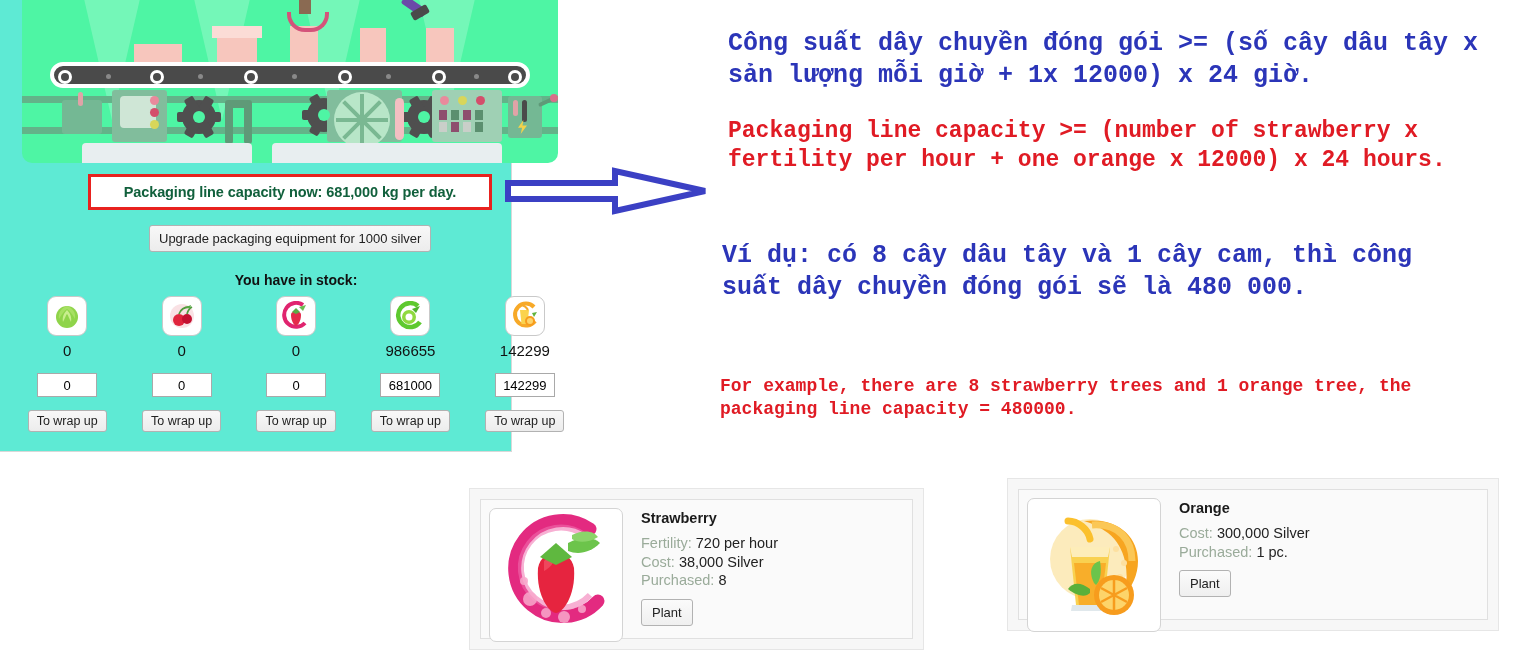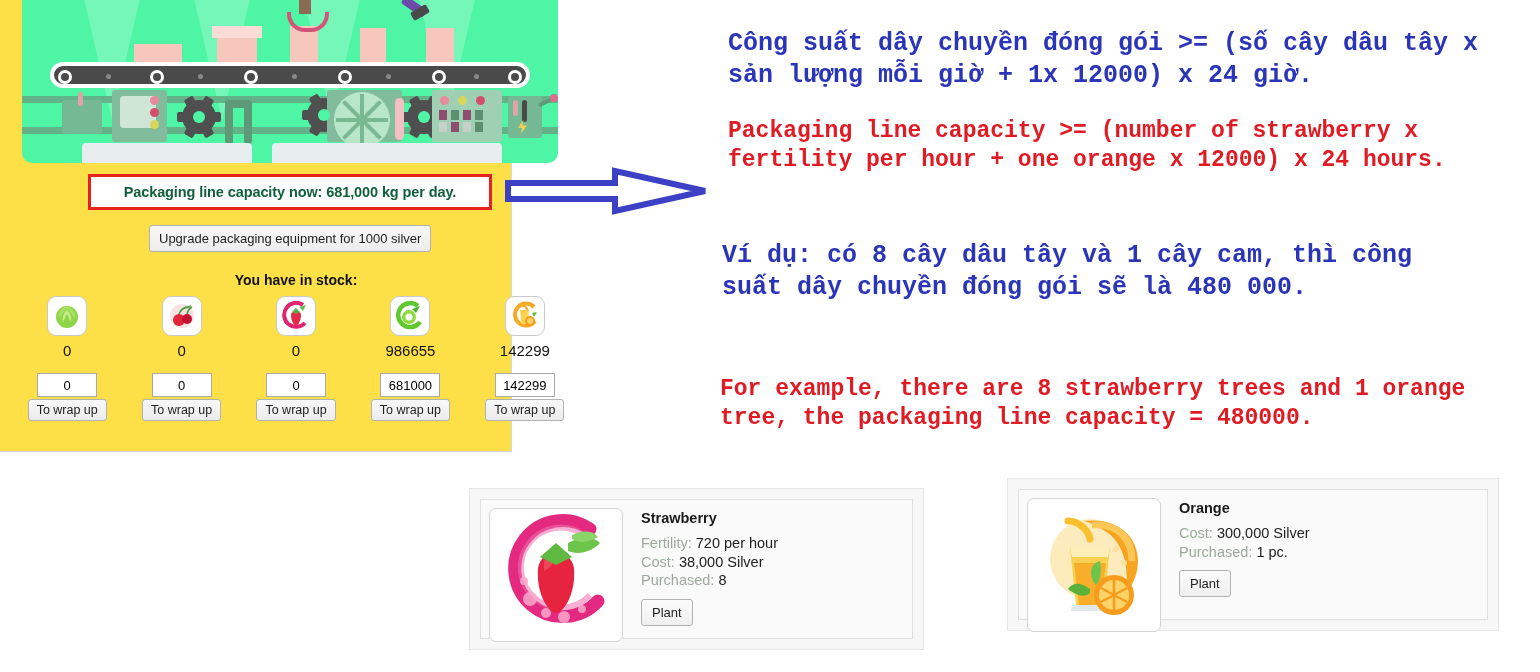--- a/index.html
+++ b/index.html
@@ -13,21 +13,21 @@
     height: 672px;
     overflow: hidden;
     background: #ffffff;
   }
 
   
   .game-panel {
     position: absolute;
     left: 0; top: 0;
     width: 512px; height: 452px;
-    background: #fde047;
+    background: #5eead4;
     border-right: 1px solid #d8d8d8;
     border-bottom: 1px solid #d8d8d8;
     box-sizing: border-box;
   }
 
   
   .factory {
     position: absolute;
     left: 22px; top: 0px;
     width: 536px; height: 163px;
@@ -195,21 +195,21 @@
     margin-top: 14px;
     width: 60px; height: 24px;
     font-size: 13px;
     font-family: "Liberation Sans", sans-serif;
     text-align: center;
     border: 1px solid #a9a9a9;
     background: #fff;
     box-sizing: border-box;
   }
   .wrap-btn {
-    margin-top: 2px;
+    margin-top: 13px;
     padding: 3px 8px;
     font-size: 12.5px;
     font-family: "Liberation Sans", sans-serif;
     color: #222;
     background: linear-gradient(#f8f8f8, #ececec);
     border: 1px solid #b2b2b2;
     border-radius: 3px;
     cursor: pointer;
   }
 
@@ -227,21 +227,21 @@
     font-weight: bold;
     line-height: 1.28;
   }
   .ann-blue { color: #2b35b8; }
   .ann-red  { color: #e01b24; }
 
   #ann-vi-rule   { left: 728px; top: 28px;  width: 775px; font-size: 25px; }
   #ann-en-rule   { left: 728px; top: 117px; width: 740px; font-size: 23px; }
   #ann-vi-ex     { left: 722px; top: 240px; width: 765px; font-size: 25px; }
   #ann-vi-calc   { left: 800px; top: 323px; width: 700px; font-size: 25px; }
-  #ann-en-ex     { left: 720px; top: 375px; width: 775px; font-size: 23px; }
+  #ann-en-ex     { left: 720px; top: 375px; width: 775px; font-size: 18px; }
 
   
   .plant-card {
     position: absolute;
     background: #f7f7f7;
     border: 1px solid #e6e6e6;
     box-sizing: border-box;
   }
   .plant-inner {
     position: absolute;

